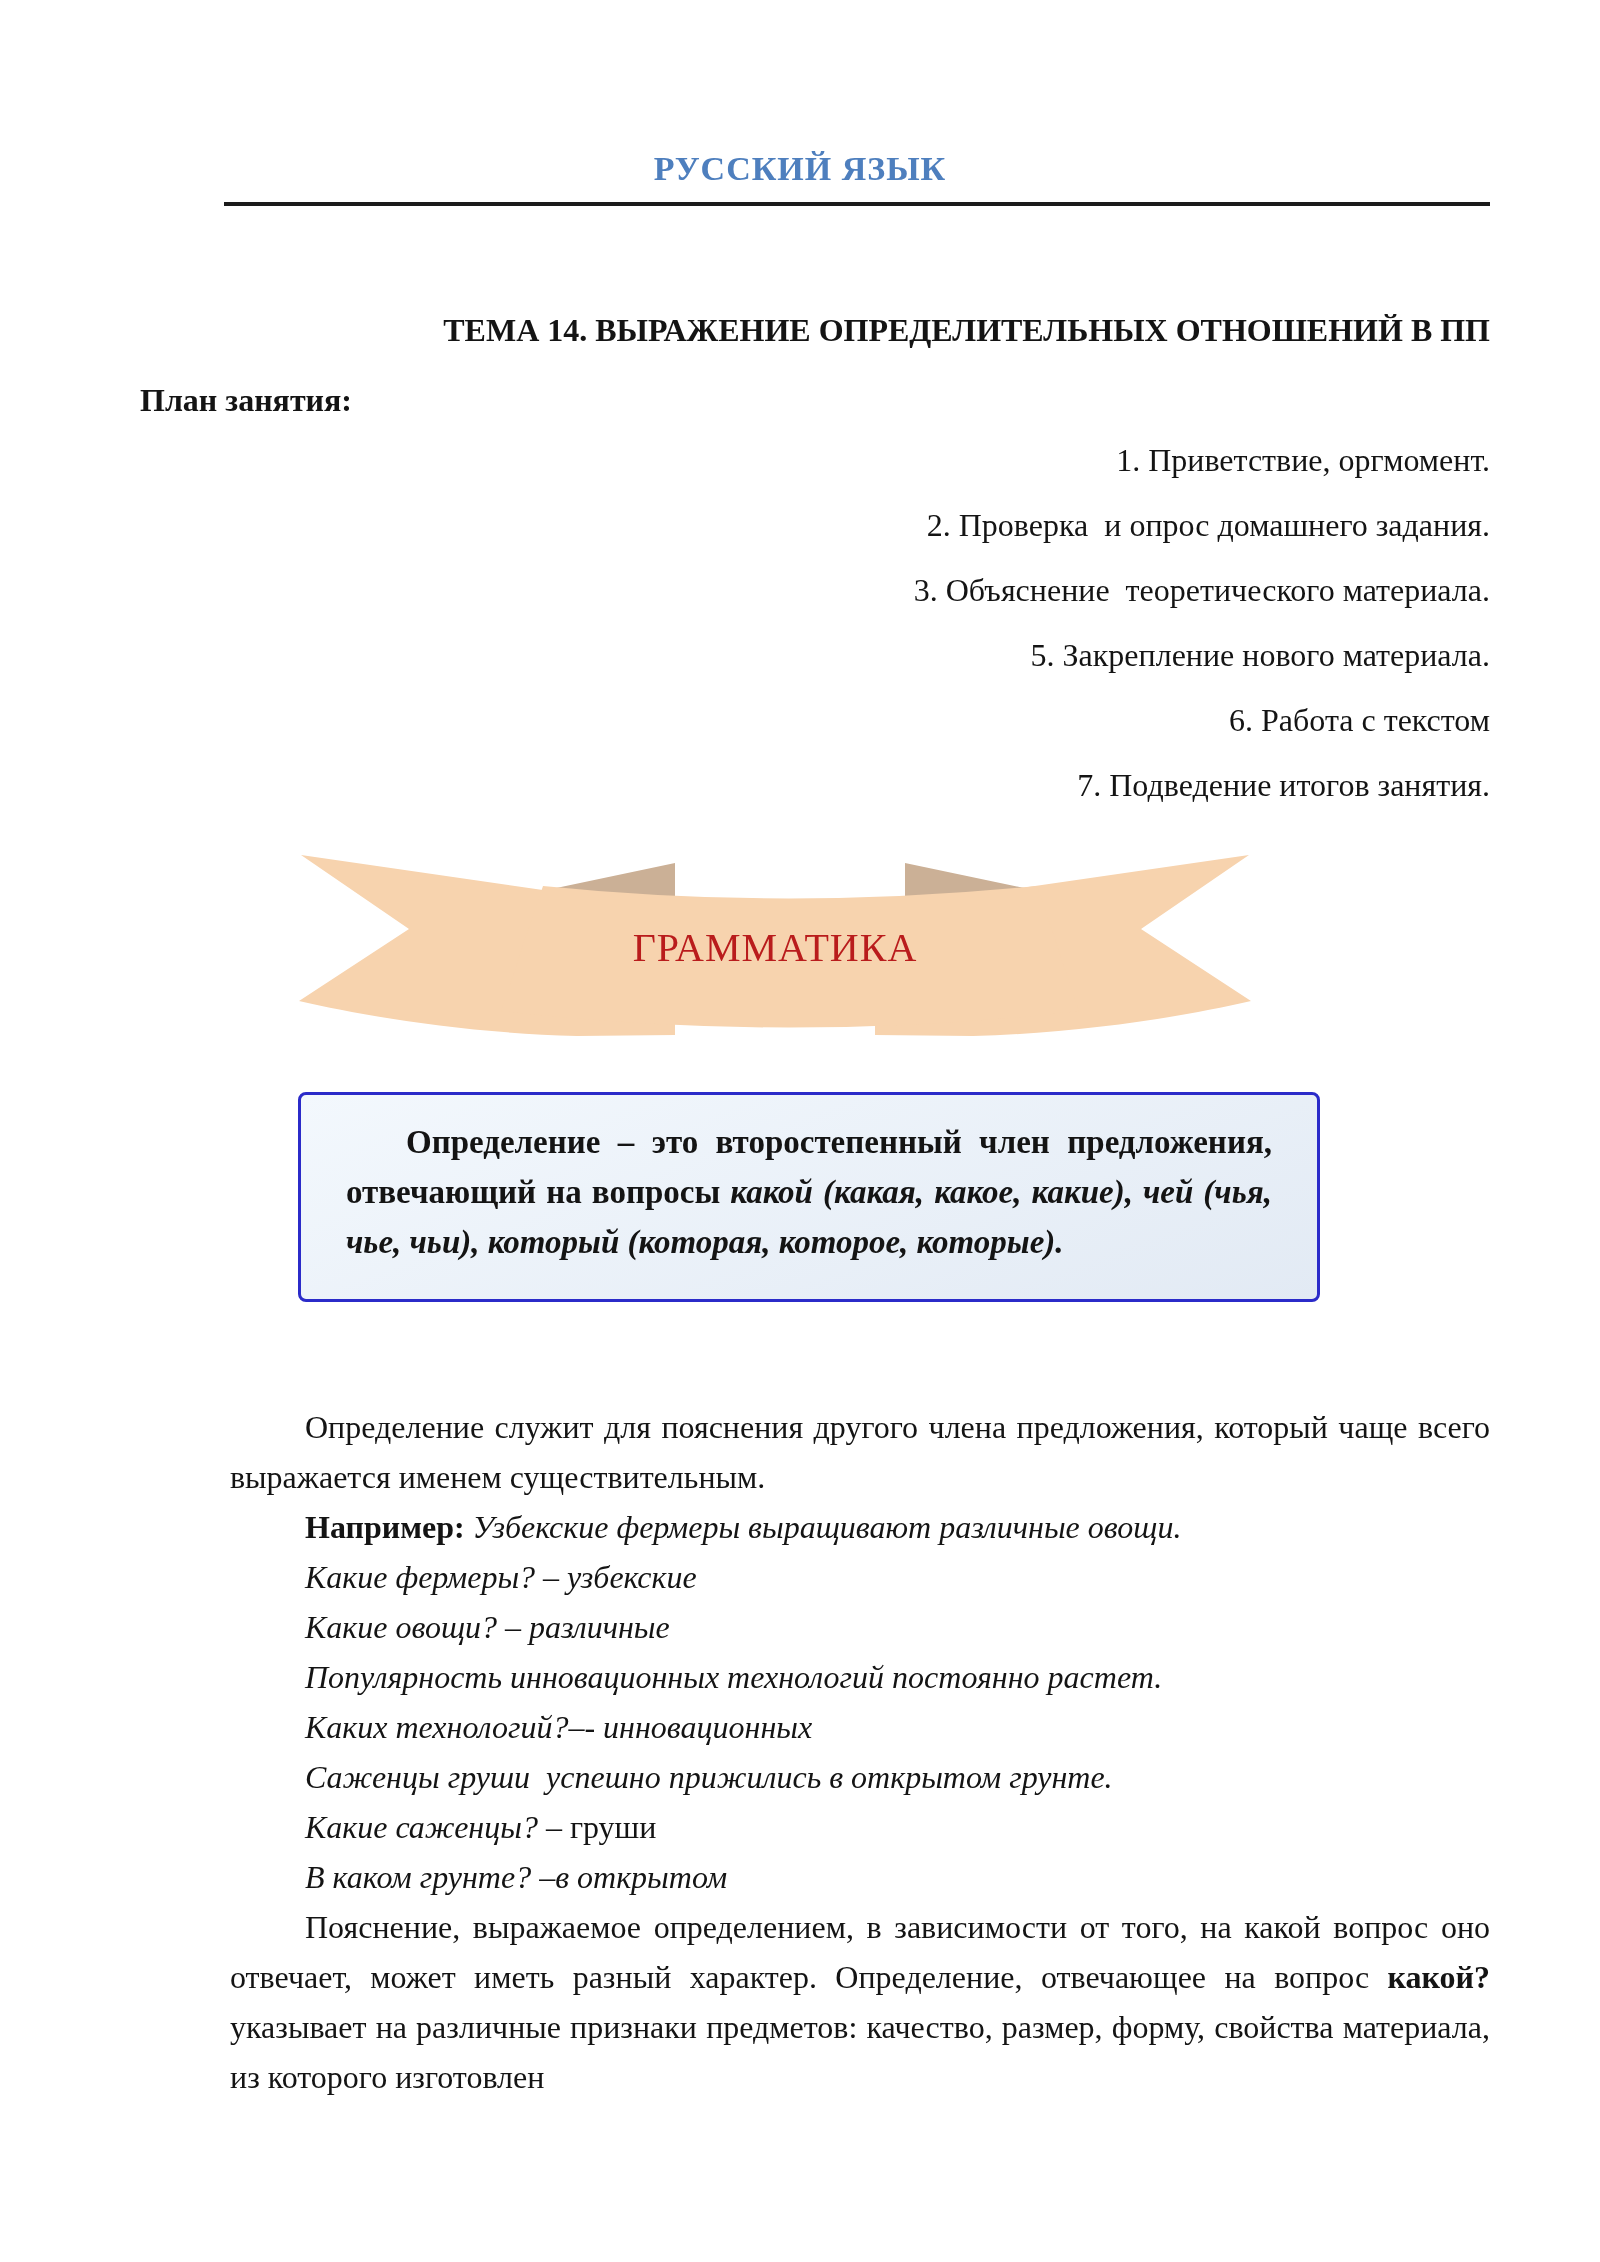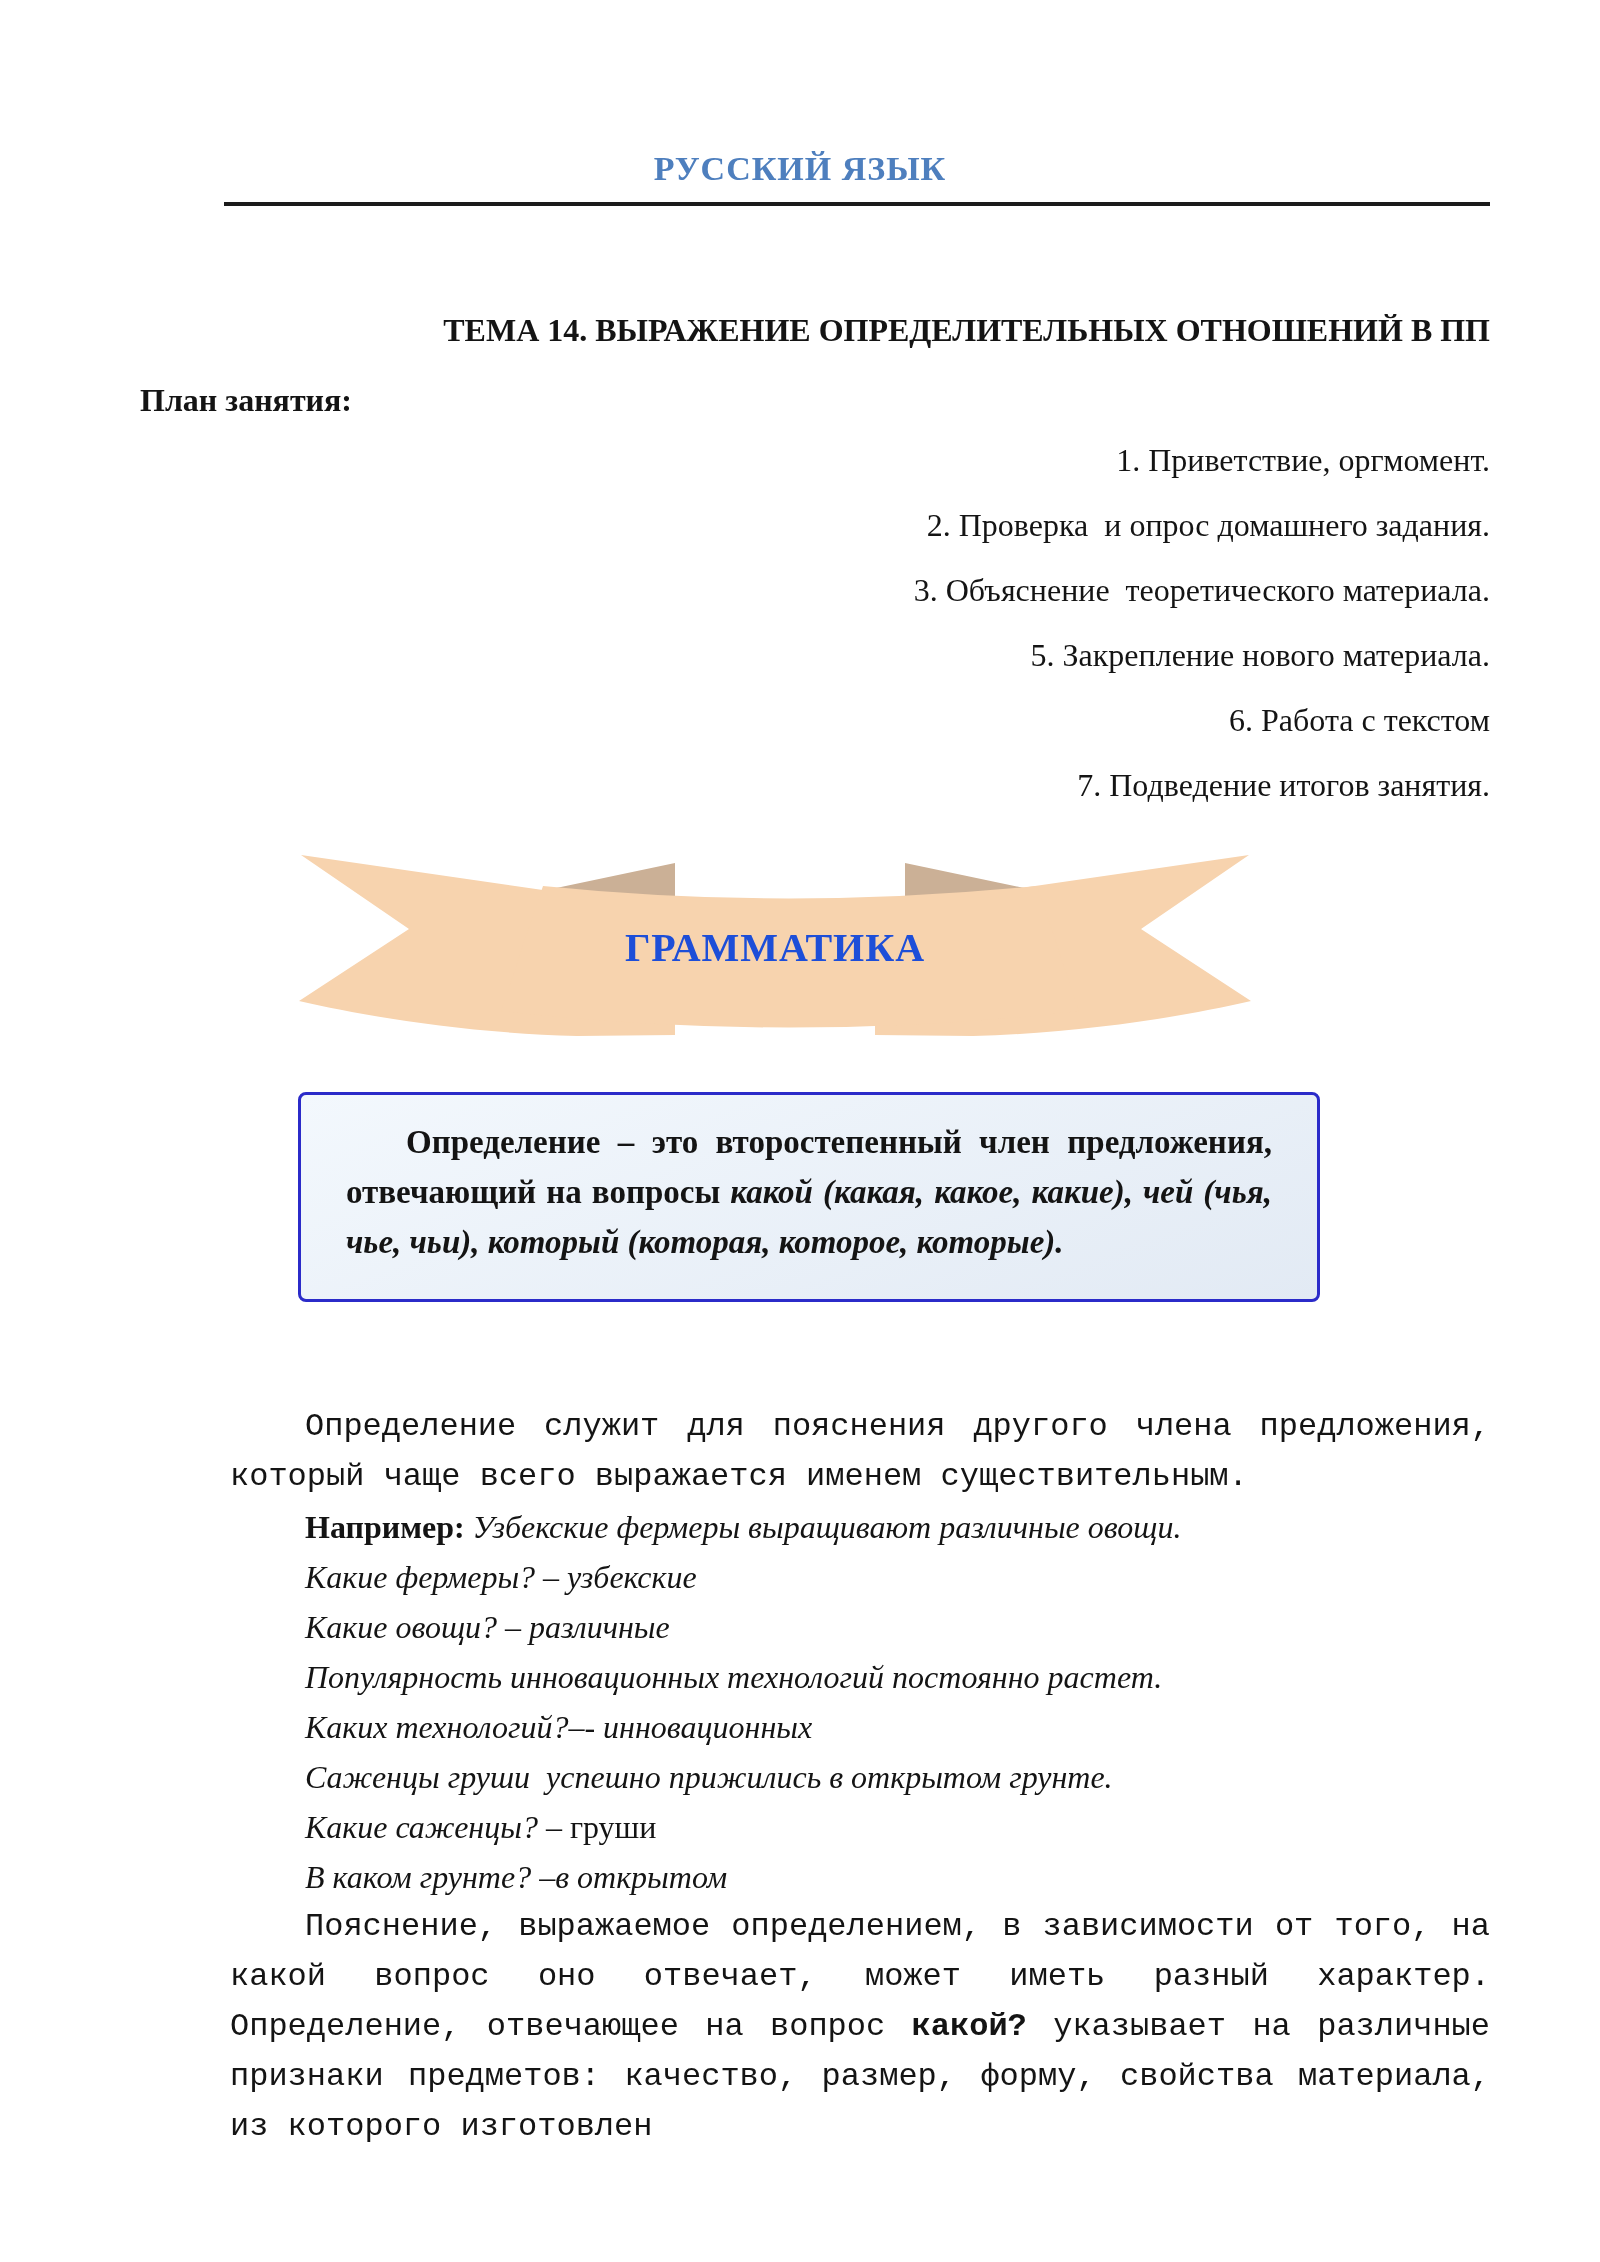--- a/index.html
+++ b/index.html
@@ -34,37 +34,37 @@
     font-weight:bold;font-size:32px;
   }
   .plan-list{
     position:absolute;left:230px;top:428px;width:1260px;font-size:32px;text-align:right;
   }
   .plan-item{line-height:65px;white-space:pre-wrap;}
   .ribbon-wrap{position:absolute;left:295px;top:845px;width:960px;height:200px;}
   .ribbon-wrap svg{display:block;width:960px;height:200px;}
   .ribbon-label{
     position:absolute;left:295px;top:924px;width:960px;text-align:center;
-    font-weight:bold;font-size:40px;letter-spacing:1px;color:#1d4ed8;
+    font-weight:normal;font-size:40px;letter-spacing:1px;color:#b91c1c;
   }
   .def-box{
     position:absolute;left:298px;top:1092px;width:1022px;height:210px;
     border:3px solid var(--box-border);border-radius:8px;
     background:linear-gradient(160deg,var(--box-bg-start) 0%,var(--box-bg-end) 100%);
     overflow:hidden;padding:22px 45px 0 45px;
   }
   .def-text{
     margin:0;font-size:33px;font-weight:bold;line-height:50px;
     text-align:justify;text-indent:60px;
   }
   .body-flow{
     position:absolute;left:230px;top:1402px;width:1260px;font-size:32px;
   }
   .para-just{
-    margin:0;text-align:justify;text-indent:75px;line-height:50px;font-family:Liberation Mono, monospace;
+    margin:0;text-align:justify;text-indent:75px;line-height:50px;
   }
   .example-line{
     margin:0;padding-left:75px;line-height:50px;white-space:pre-wrap;
   }
   .b{font-weight:bold;}
   .i{font-style:italic;}
 </style>
 </head>
 <body>
 

